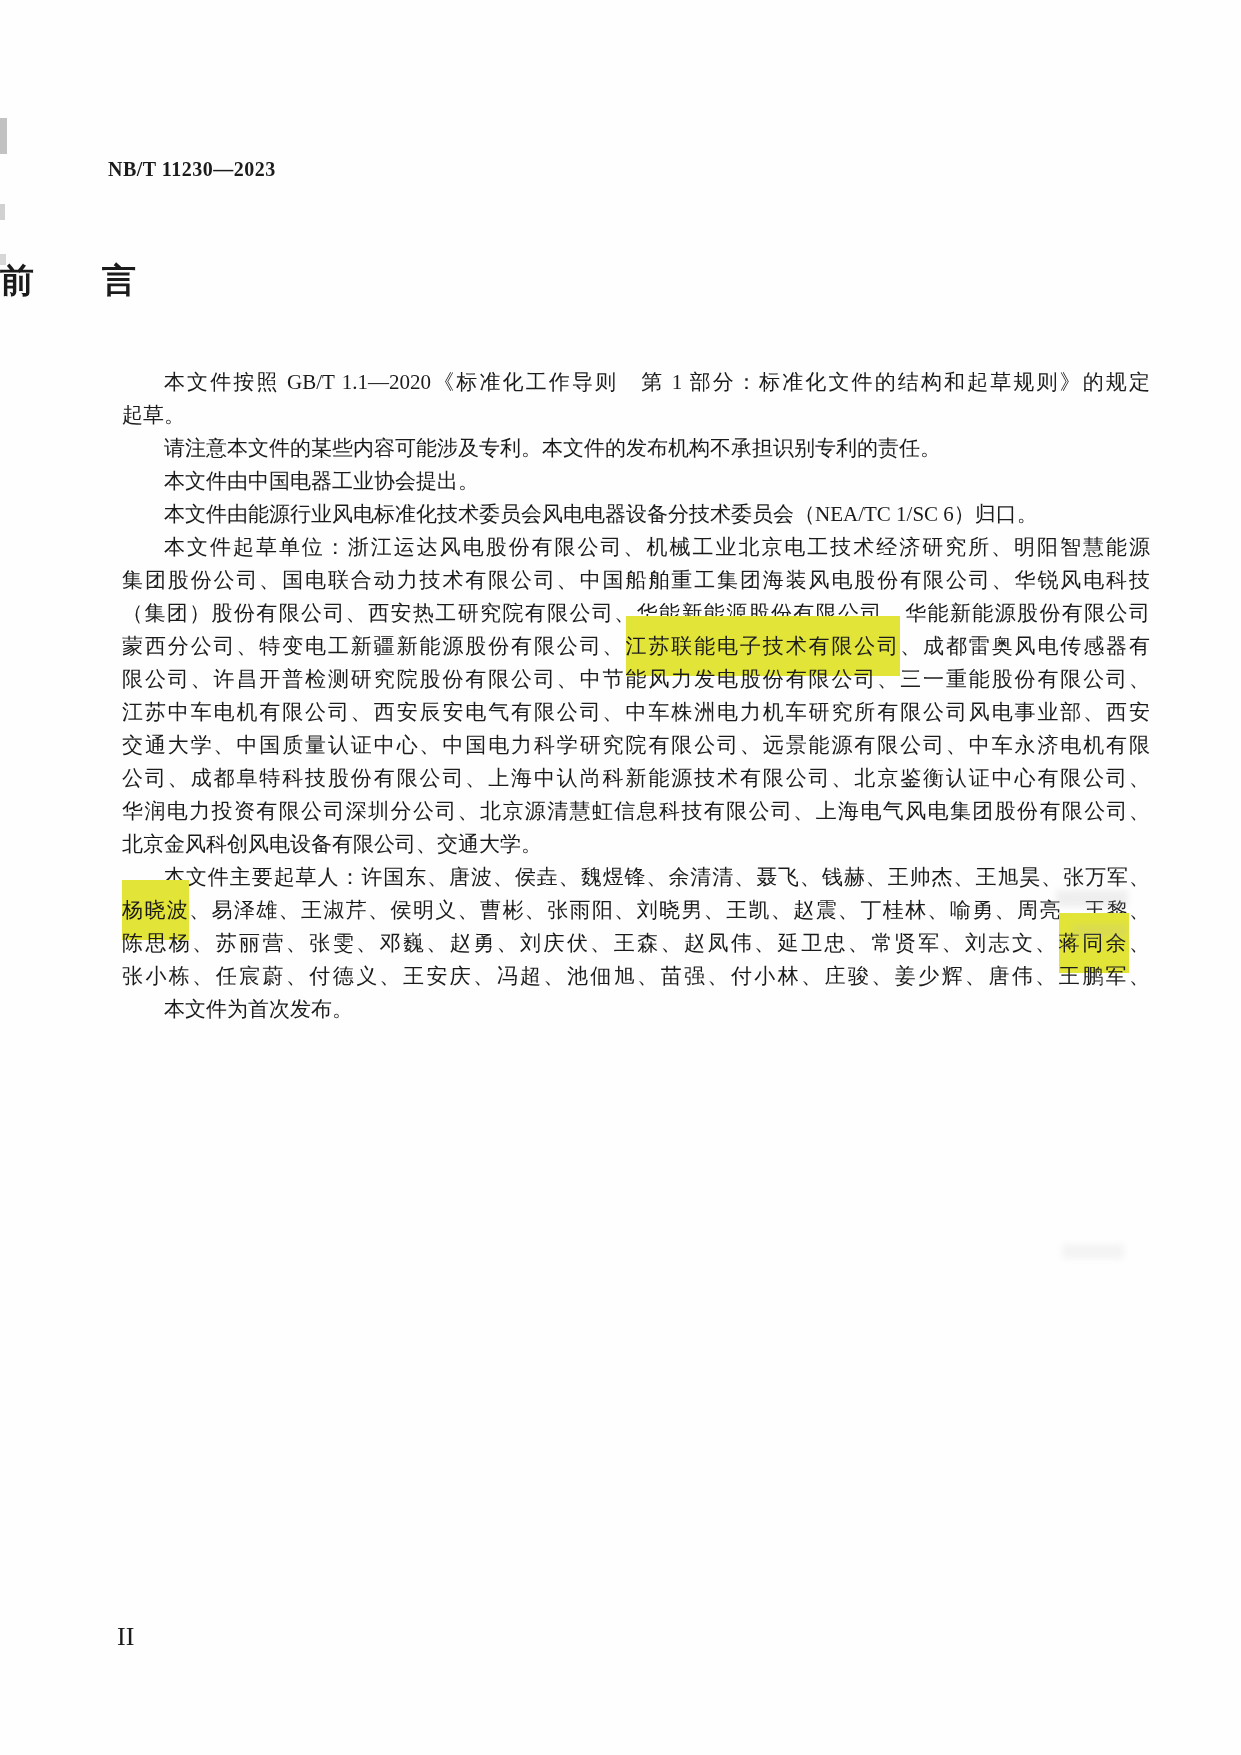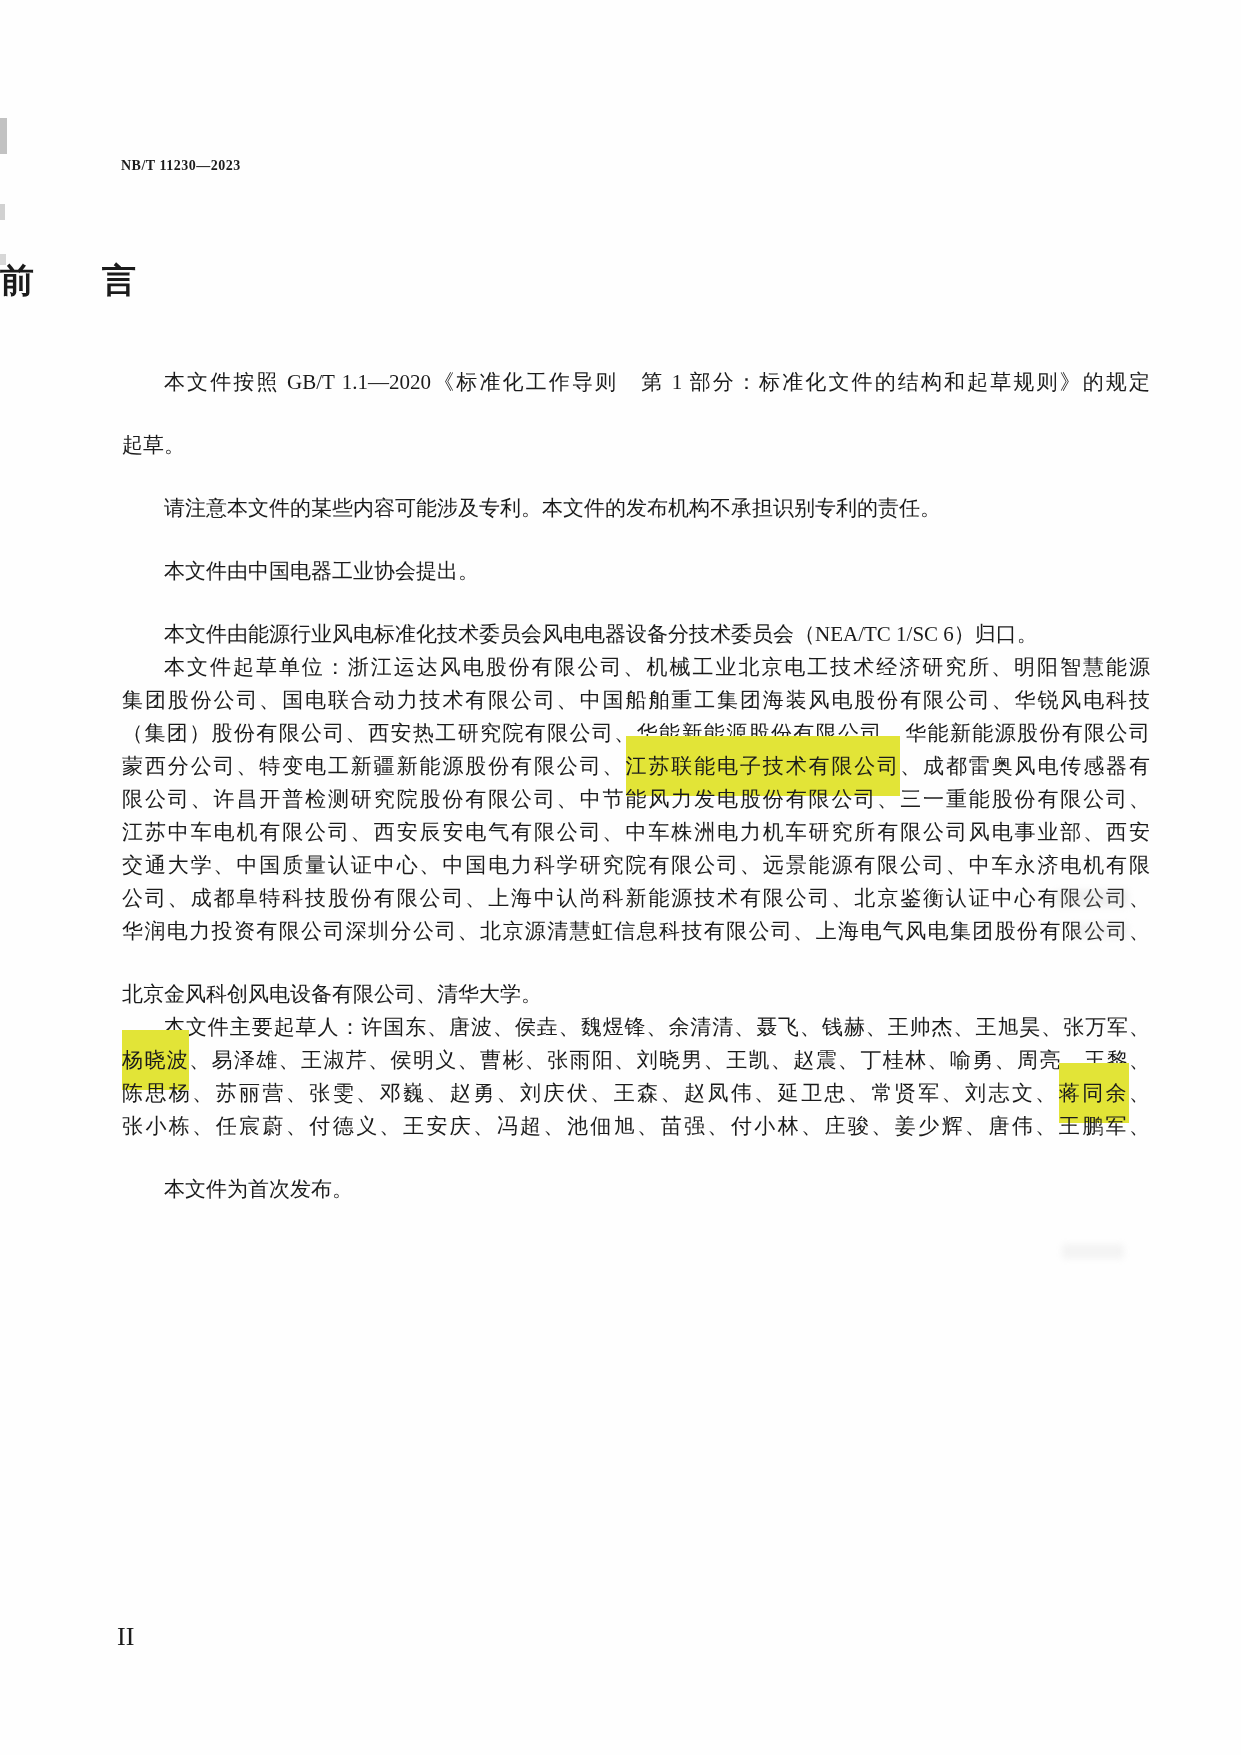--- a/index.html
+++ b/index.html
@@ -7,23 +7,23 @@
     position: relative;
     width: 1241px;
     height: 1755px;
     background: #fefefe;
     font-family: "Liberation Serif", "DejaVu Serif", serif;
     color: #1b1b1b;
     overflow: hidden;
   }
   .std-no {
     position: absolute;
-    left: 121px;
+    left: 108px;
     top: 158px;
-    font-size: 14px;
+    font-size: 20px;
     font-weight: bold;
     letter-spacing: 0.5px;
   }
   .title {
     position: absolute;
     left: 0;
     top: 258px;
     width: 100%;
     margin: 0;
     font-size: 34px;
@@ -35,21 +35,21 @@
     top: 366px;
     width: 1028px;
     font-size: 21px;
     line-height: 33px;
   }
   .line {
     text-align: justify;
     text-align-last: justify;
     white-space: normal;
   }
-  .line.short { text-align-last: left; margin-top: 30px; }
+  .line.short { text-align-last: left; }
   .line.indent { text-indent: 2em; }
   .hl {
     background: var(--hl, #e2e437);
     padding: 18px 0;
   }
   .page-no {
     position: absolute;
     left: 117px;
     top: 1622px;
     font-size: 26px;
@@ -82,21 +82,21 @@
     <div class="line indent short"><span>本文件由能源行业风电标准化技术委员会风电电器设备分技术委员会（NEA/TC 1/SC 6）归口。</span></div>
     <div class="line indent"><span>本文件起草单位：浙江运达风电股份有限公司、机械工业北京电工技术经济研究所、明阳智慧能源</span></div>
     <div class="line"><span>集团股份公司、国电联合动力技术有限公司、中国船舶重工集团海装风电股份有限公司、华锐风电科技</span></div>
     <div class="line"><span>（集团）股份有限公司、西安热工研究院有限公司、华能新能源股份有限公司、华能新能源股份有限公司</span></div>
     <div class="line"><span>蒙西分公司、特变电工新疆新能源股份有限公司、</span><span class="hl">江苏联能电子技术有限公司</span><span>、成都雷奥风电传感器有</span></div>
     <div class="line"><span>限公司、许昌开普检测研究院股份有限公司、中节能风力发电股份有限公司、三一重能股份有限公司、</span></div>
     <div class="line"><span>江苏中车电机有限公司、西安辰安电气有限公司、中车株洲电力机车研究所有限公司风电事业部、西安</span></div>
     <div class="line"><span>交通大学、中国质量认证中心、中国电力科学研究院有限公司、远景能源有限公司、中车永济电机有限</span></div>
     <div class="line"><span>公司、成都阜特科技股份有限公司、上海中认尚科新能源技术有限公司、北京鉴衡认证中心有限公司、</span></div>
     <div class="line"><span>华润电力投资有限公司深圳分公司、北京源清慧虹信息科技有限公司、上海电气风电集团股份有限公司、</span></div>
-    <div class="line short"><span>北京金风科创风电设备有限公司、清华大学。</span></div>
+    <div class="line short"><span>北京金风科创风电设备有限公司、交通大学。</span></div>
     <div class="line indent"><span>本文件主要起草人：许国东、唐波、侯垚、魏煜锋、余清清、聂飞、钱赫、王帅杰、王旭昊、张万军、</span></div>
     <div class="line"><span class="hl">杨晓波</span><span>、易泽雄、王淑芹、侯明义、曹彬、张雨阳、刘晓男、王凯、赵震、丁桂林、喻勇、周亮、王黎、</span></div>
     <div class="line"><span>陈思杨、苏丽营、张雯、邓巍、赵勇、刘庆伏、王森、赵凤伟、延卫忠、常贤军、刘志文、</span><span class="hl">蒋同余</span><span>、</span></div>
     <div class="line"><span>张小栋、任宸蔚、付德义、王安庆、冯超、池佃旭、苗强、付小林、庄骏、姜少辉、唐伟、王鹏军、</span></div>
     <div class="line indent short"><span>本文件为首次发布。</span></div>
   </main>
 
   <div class="page-no">II</div>
 
   <div class="artifact edge-mark" style="left:0; top:118px; width:7px; height:36px; opacity:.55;"></div>

